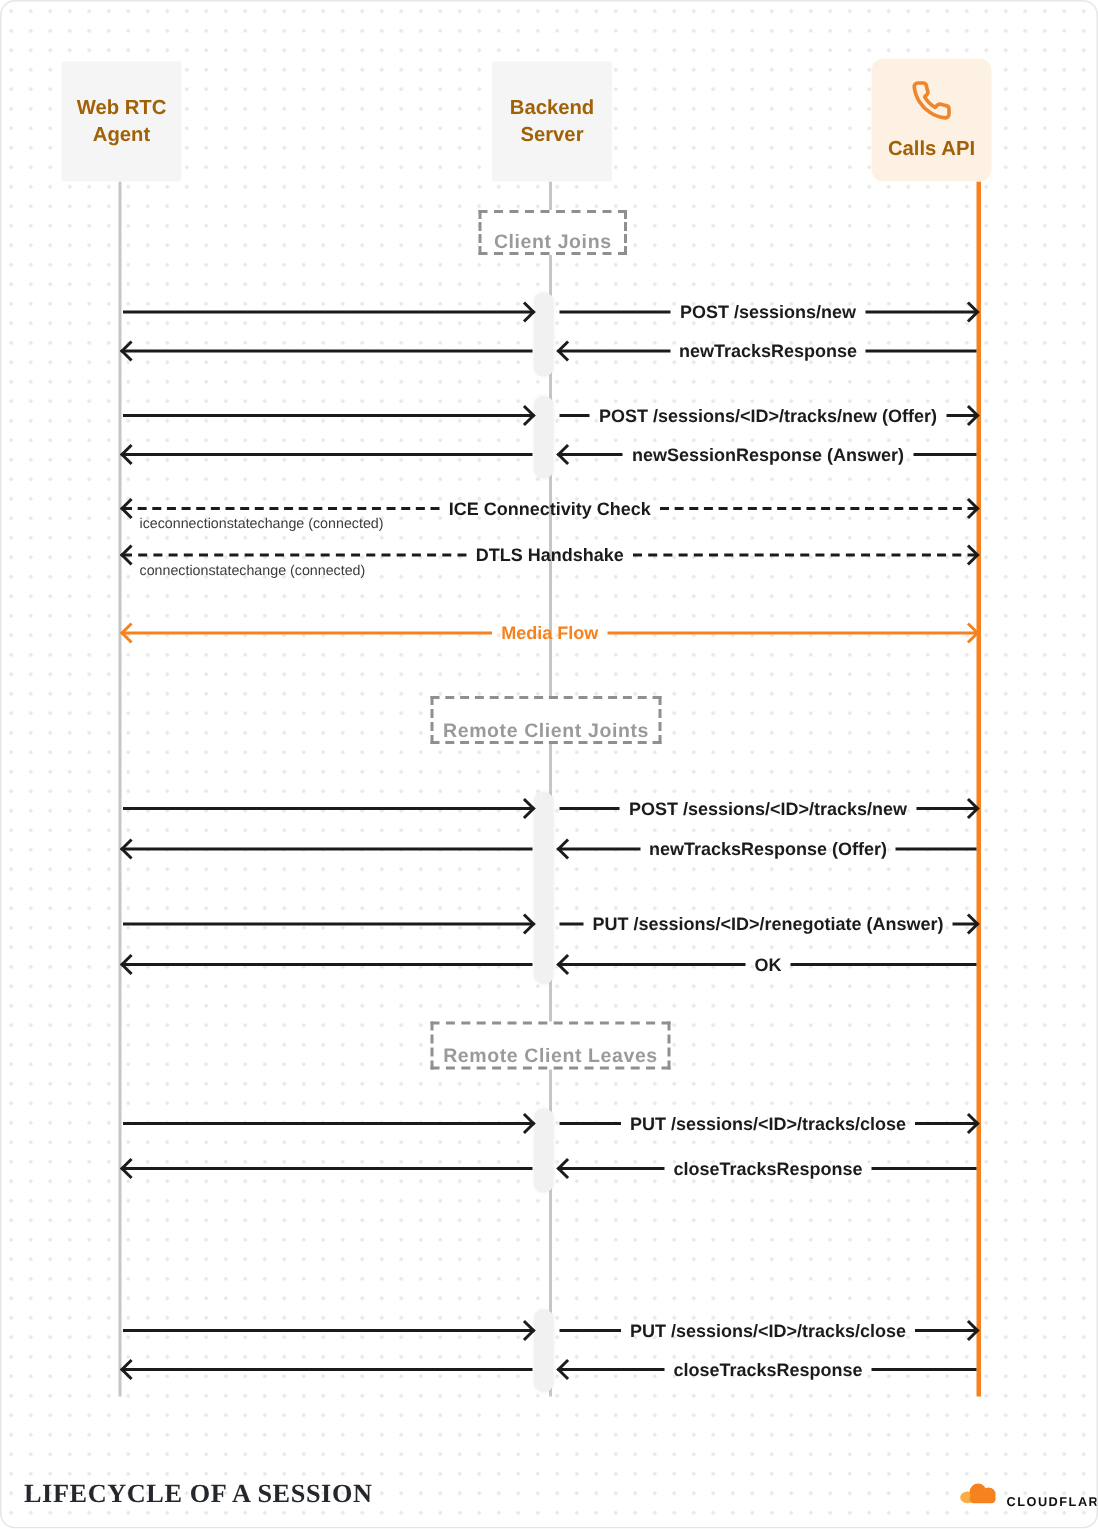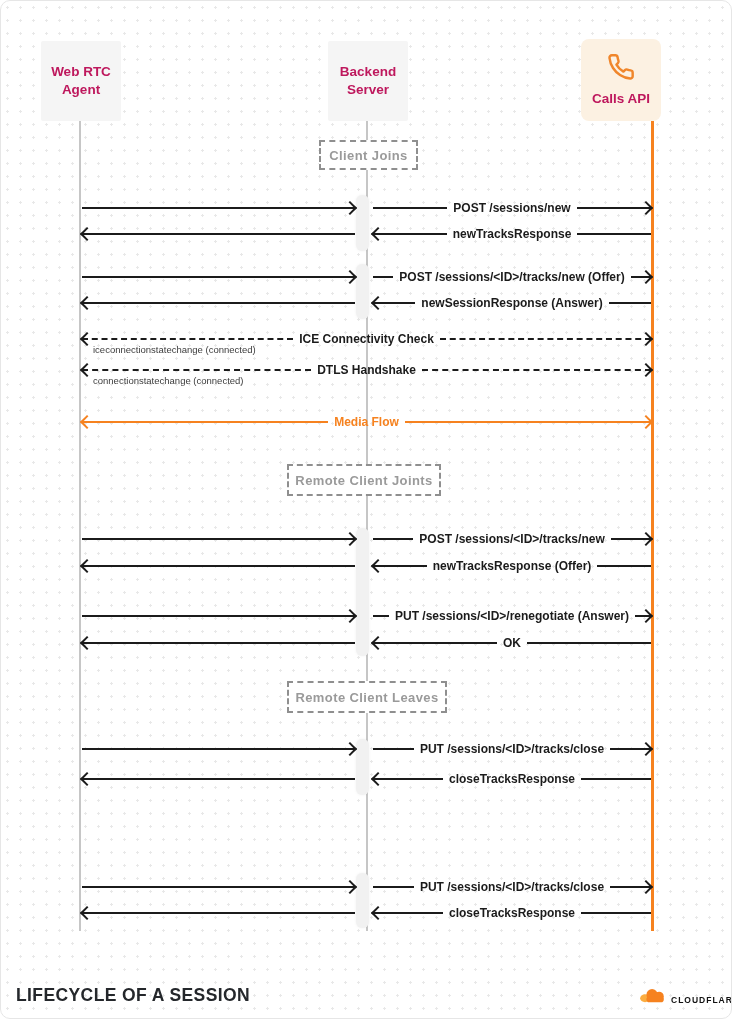--- a/index.html
+++ b/index.html
@@ -12,42 +12,42 @@
     background-size:13px 13px;
     border:1px solid #e6e6e6;border-radius:10px;
     overflow:hidden;
   }
   
   .lifeline{position:absolute;top:120px;height:810px;width:2px;background:#c6c6c6;}
   .lifeline.orange{background:#f6821f;width:3px;}
   
   .actor{position:absolute;top:40px;width:80px;height:80px;background:#f5f5f5;
     display:flex;flex-direction:column;align-items:center;justify-content:center;
-    font-weight:700;font-size:13.5px;line-height:1.3;color:#be185d;text-align:center;border-radius:2px;}
+    font-weight:700;font-size:13.5px;line-height:1.3;color:#a16207;text-align:center;border-radius:2px;}
   .actor.calls{background:#fcf1e2;border-radius:8px;height:82px;top:38px;gap:4px;}
   
   .bar{position:absolute;left:355px;width:13px;background:#f1f1f1;border-radius:6px;box-shadow:0 0 3px rgba(0,0,0,.06);}
   
-  .section{position:absolute;display:flex;align-items:center;justify-content:center;
+  .section{position:absolute;display:flex;align-items:flex-end;justify-content:center;
     border:2px dashed #8f8f8f;background:#fff;color:#9a9a9a;
     font-weight:600;font-size:13px;letter-spacing:.4px;white-space:nowrap;}
   
   .msg{position:absolute;display:flex;align-items:center;height:0;color:#1b1b1b;}
   .msg .ln{flex:1;height:0;border-top:2.5px solid currentColor;}
   .msg .ln.dash{border-top-style:dashed;}
   .msg .lbl{font-weight:700;font-size:12px;line-height:1;padding:0 6px;white-space:nowrap;}
   .msg .ch{width:8px;height:8px;border-top:2.5px solid currentColor;border-right:2.5px solid currentColor;flex:none;}
   .msg .ch.r{transform:rotate(45deg);margin-left:-10px;}
   .msg .ch.l{transform:rotate(-135deg);margin-right:-10px;}
   .msg.orange{color:#f6821f;}
   
   .event-note{position:absolute;font-size:9.5px;color:#3c3c3c;white-space:nowrap;}
   
   .footer-title{position:absolute;left:15px;top:984px;font-weight:700;font-size:17.5px;
-    letter-spacing:.4px;color:#24272b;}
+    letter-spacing:.4px;color:#24272b;font-family:Liberation Serif, serif;}
   .brand{position:absolute;left:637px;top:985px;display:flex;align-items:flex-end;gap:3px;}
   .brand .word{font-weight:700;font-size:8.5px;letter-spacing:1px;color:#111;padding-bottom:2px;}
 </style>
 </head>
 <body>
 
 <div class="canvas">
 
   <div class="lifeline" style="left:78px"></div>
   <div class="lifeline" style="left:365px"></div>

